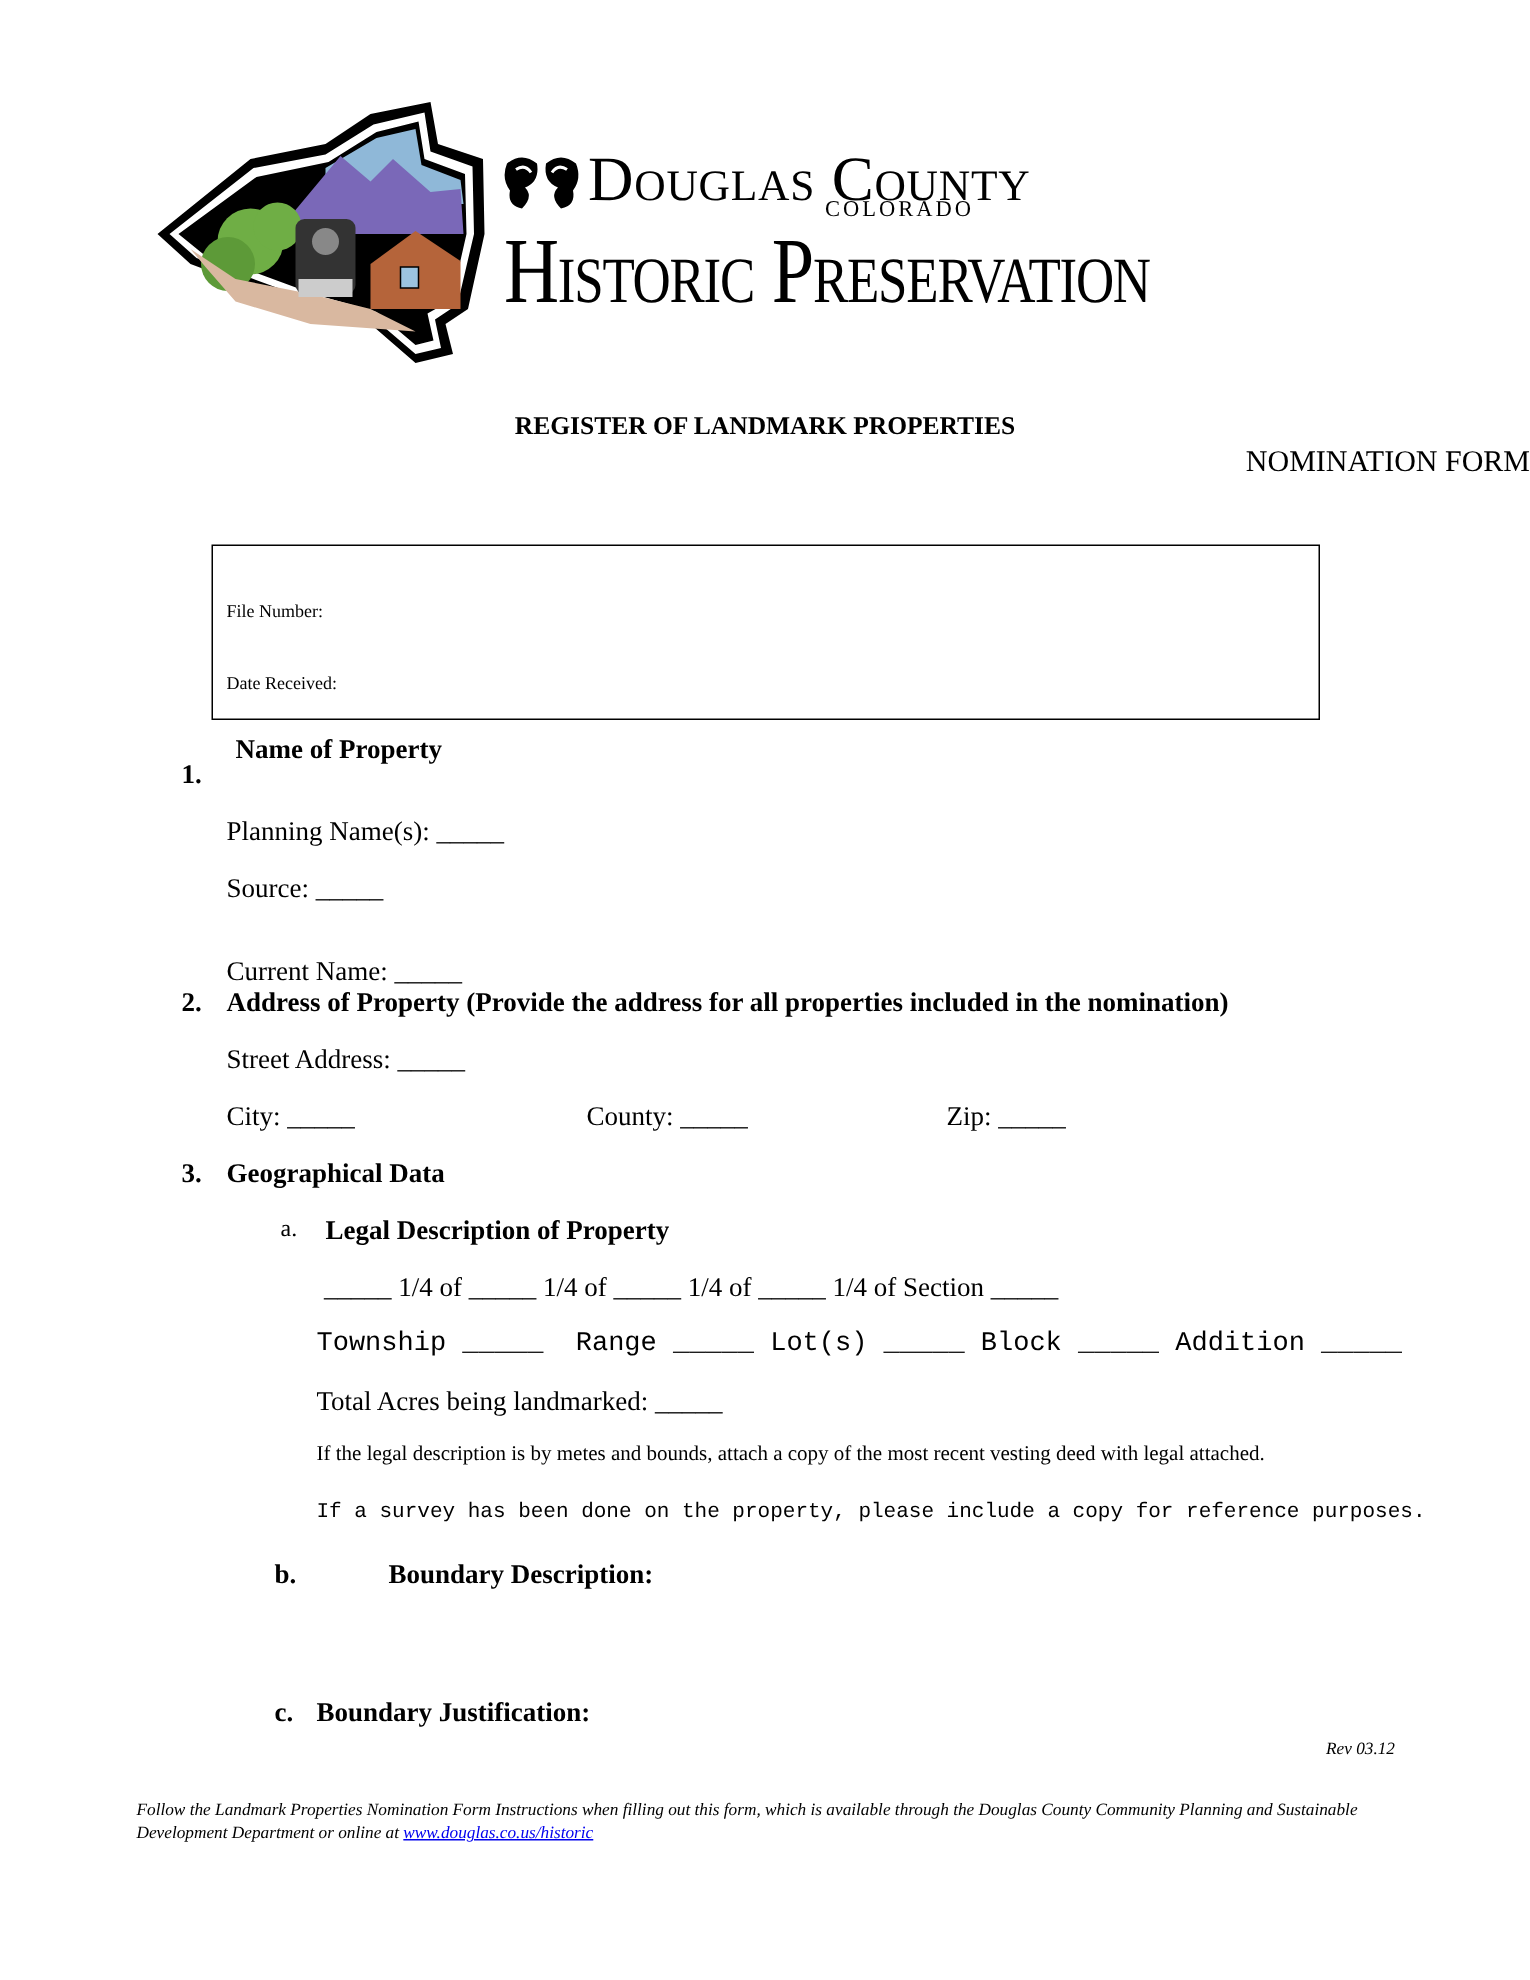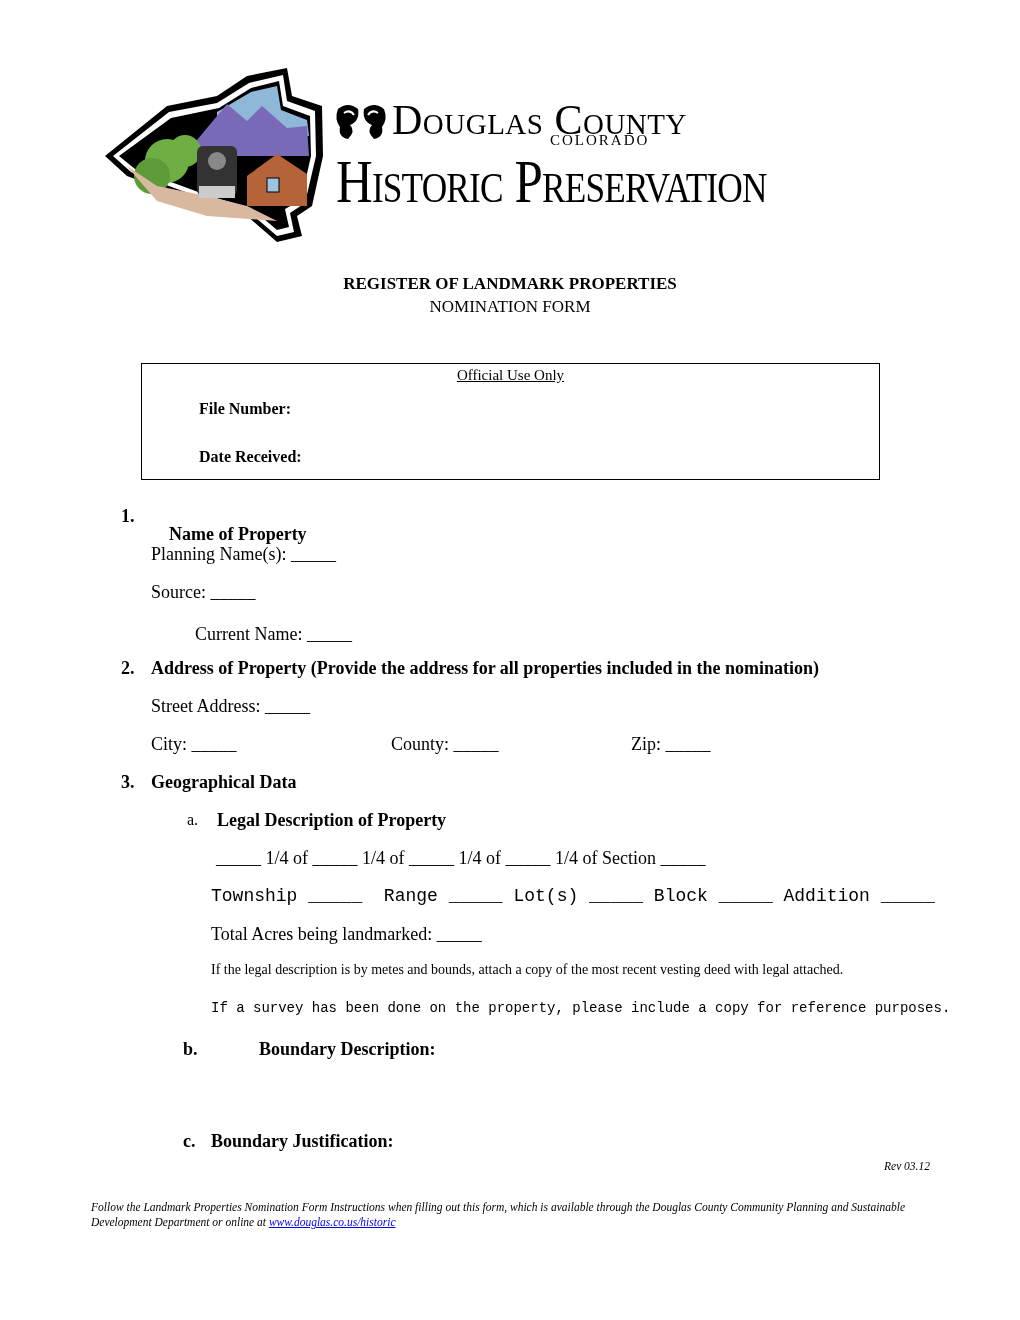--- a/index.html
+++ b/index.html
@@ -11,27 +11,27 @@
   .logo-art { left: 97px; top: 66px; width: 230px; height: 176px; }
   .crest { left: 334px; top: 101px; width: 54px; height: 42px; }
   .brand-county { left: 392px; top: 100px; font-family: "Liberation Serif", serif;
                   font-size: 42px; letter-spacing: 0.5px; font-variant: small-caps; line-height: 40px; }
   .brand-state { left: 550px; top: 131px; font-size: 15px; letter-spacing: 2px; line-height: 18px; }
   .brand-hp { left: 336px; top: 146px; font-size: 62px; font-variant: small-caps; line-height: 70px;
               letter-spacing: -1px; transform: scaleX(0.82); transform-origin: left top; white-space: nowrap; }
 
   
   .title1 { left: 0; width: 1020px; top: 274px; text-align: center; font-weight: bold; font-size: 17px; }
-  .title2 { left: 0; width: 1020px; top: 297px; text-align: center; font-size: 17px; }
+  .title2 { left: 0; width: 1020px; top: 297px; text-align: right; font-size: 20px; }
 
   
   .official { left: 141px; top: 363px; width: 737px; height: 115px; border: 1.5px solid #000; }
   .official-head { position: absolute; left: 0; width: 100%; top: 3px; text-align: center;
                    font-size: 15px; text-decoration: underline; }
-  .official-lbl { position: absolute; left: 9px; font-weight: bold; font-size: 16px; margin-left: 48px; }
+  .official-lbl { position: absolute; left: 9px; font-weight: normal; font-size: 12px; }
 
   .t { font-size: 18px; line-height: 22px; white-space: nowrap; }
   .b { font-weight: bold; }
   .small { font-size: 14px; line-height: 19px; }
   .foot { font-size: 11.5px; font-style: italic; line-height: 15px; }
   .link { color: #0000ee; text-decoration: underline; }
 </style>
 </head>
 <body>
 
@@ -63,37 +63,36 @@
   </svg>
 </div>
 <div class="abs brand-county">Douglas County</div>
 <div class="abs brand-state">COLORADO</div>
 <div class="abs brand-hp">Historic Preservation</div>
 
 <div class="abs title1">REGISTER OF LANDMARK PROPERTIES</div>
 <div class="abs title2">NOMINATION FORM</div>
 
 <div class="abs official">
-  <div class="official-head">Official Use Only</div>
   <div class="official-lbl" style="top:36px;">File Number:</div>
   <div class="official-lbl" style="top:84px;text-align:center;">Date Received:</div>
 </div>
 
 <div class="abs t b" style="left:121px; top:505px;">1.</div>
-<div class="abs t b" style="left:157px; top:523px;margin-left:12px;">Name of Property</div>
+<div class="abs t b" style="left:157px; top:488px;">Name of Property</div>
 
 <div class="abs t" style="left:151px; top:543px;">
   <span>Planning Name(s):</span>
   <span>_____</span>
 </div>
 <div class="abs t" style="left:151px; top:581px;">
   <span>Source:</span>
   <span>_____</span>
 </div>
-<div class="abs t" style="left:151px; top:623px;margin-left:44px;">
+<div class="abs t" style="left:151px; top:636px;">
   <span>Current Name:</span>
   <span>_____</span>
 </div>
 
 <div class="abs t b" style="left:121px; top:657px;">2.</div>
 <div class="abs t b" style="left:151px; top:657px;">Address of Property  (Provide the address for all properties included in the nomination)</div>
 
 <div class="abs t" style="left:151px; top:695px;">
   <span>Street Address:</span>
   <span>_____</span>

